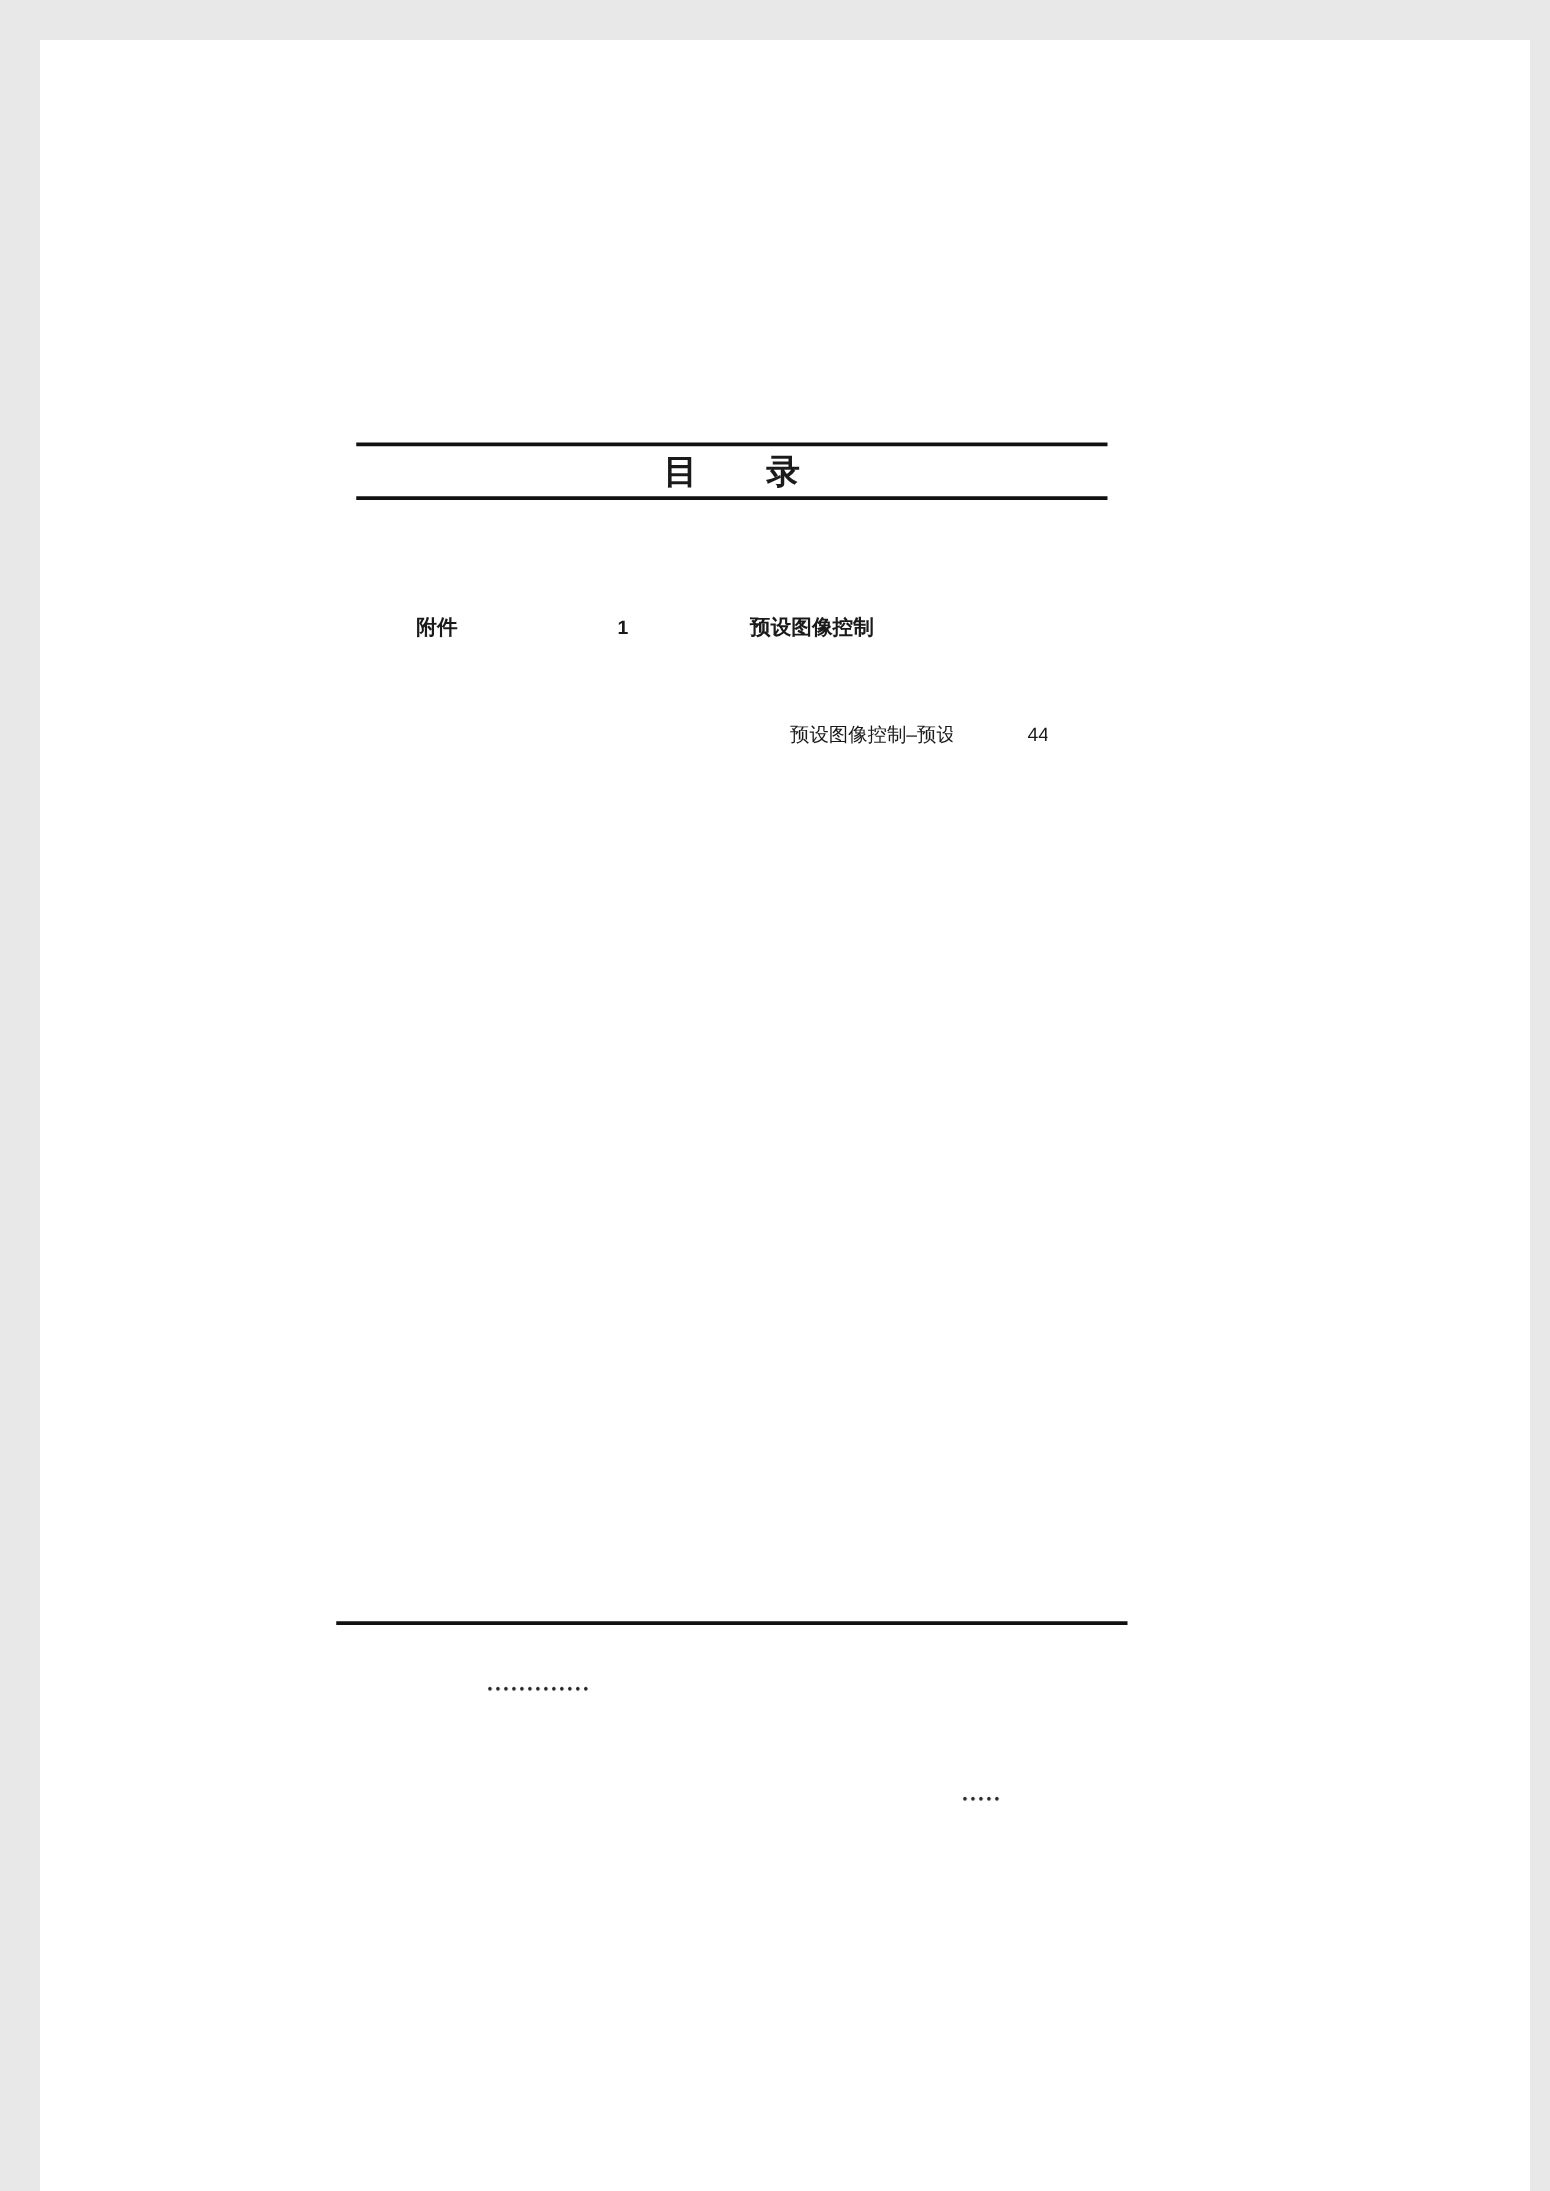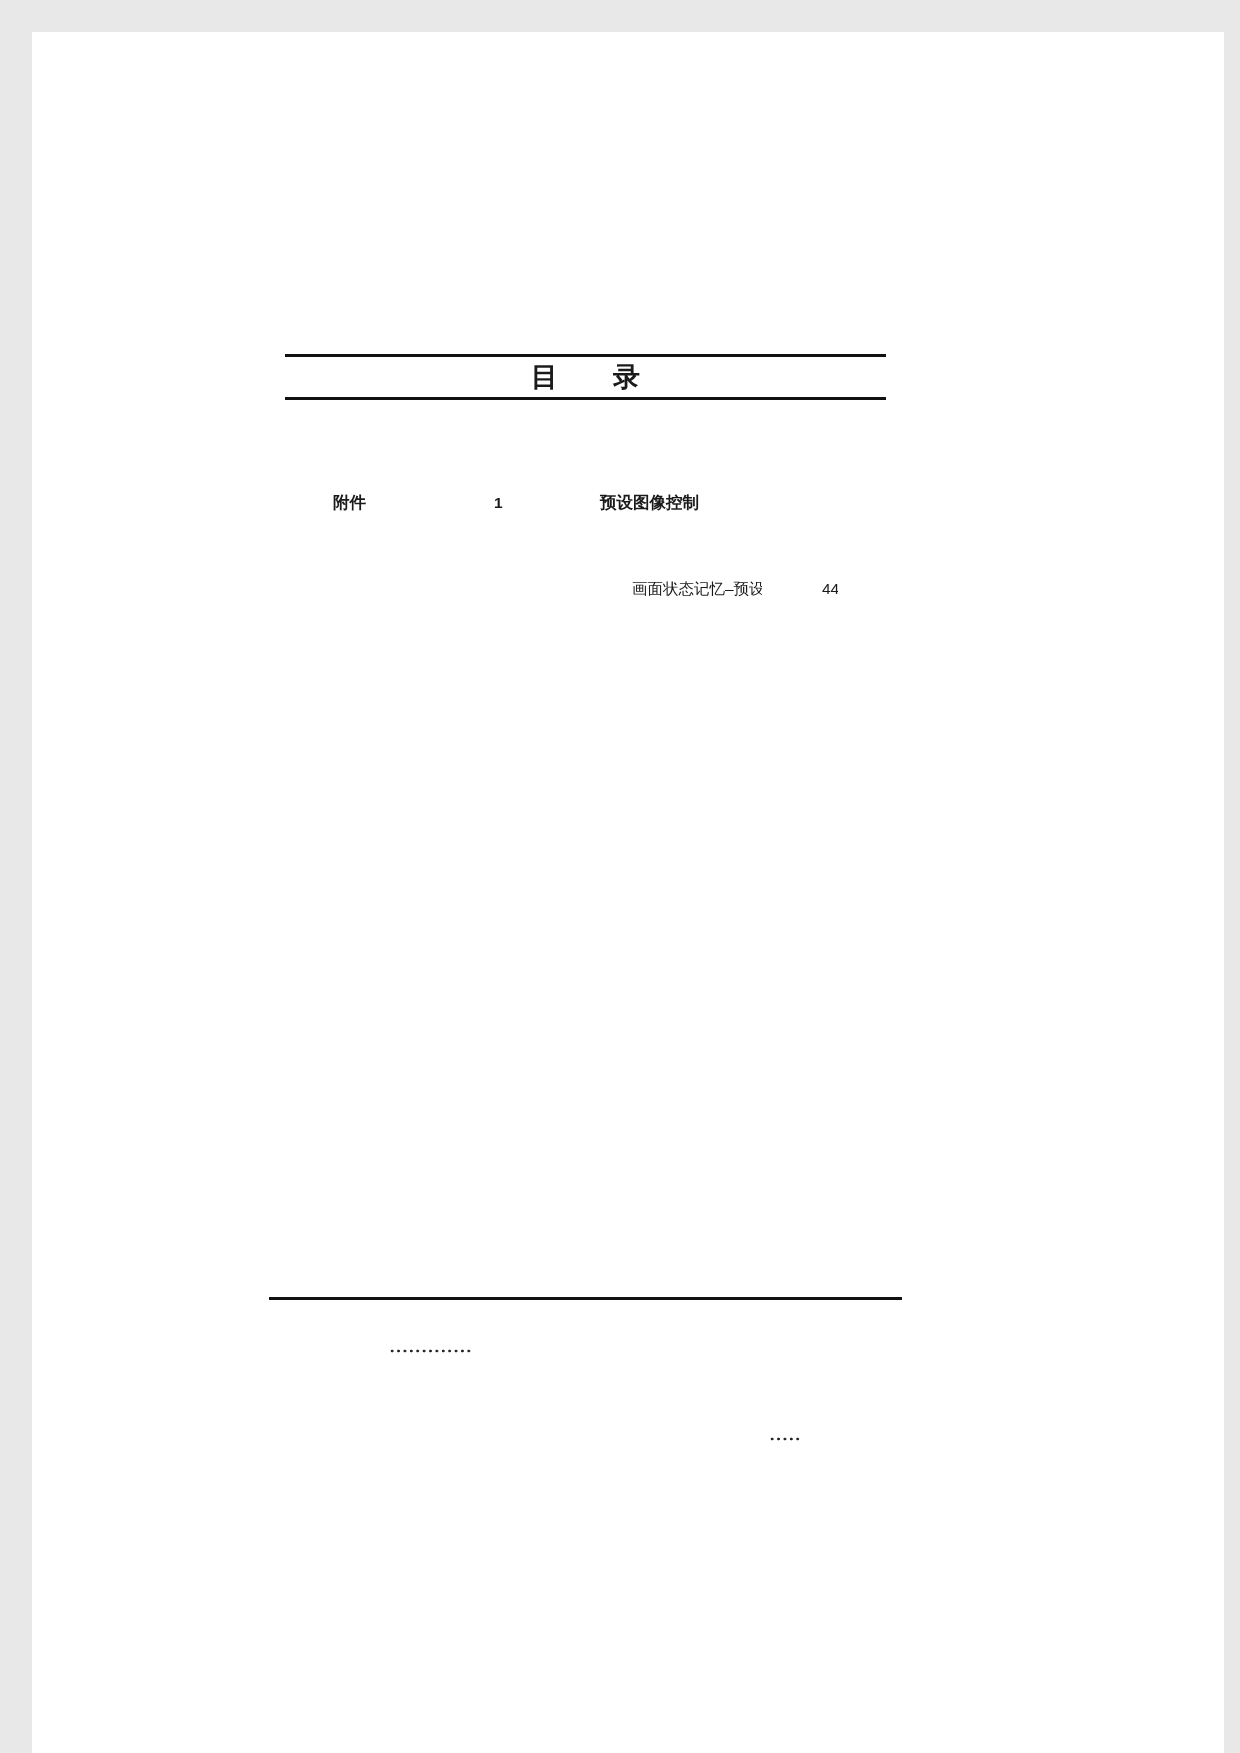--- a/index.html
+++ b/index.html
@@ -102,21 +102,21 @@
             <span class="label">附件</span>
             <span class="dots"></span>
             <span class="page">1</span>
           </div>
         </div>
       <div class="col col-right" id="col-right">
           <div class="entry level-0 bold">
             <span class="label">预设图像控制</span>
           </div>
           <div class="entry level-2">
-            <span class="label">画面状态记忆–预设</span>
+            <span class="label">预设图像控制–预设</span>
             <span class="dots"></span>
             <span class="page">44</span>
           </div>
         </div>
     </div>
 
     <div class="bottom-rule"></div>
   </div>
 </div>
 

